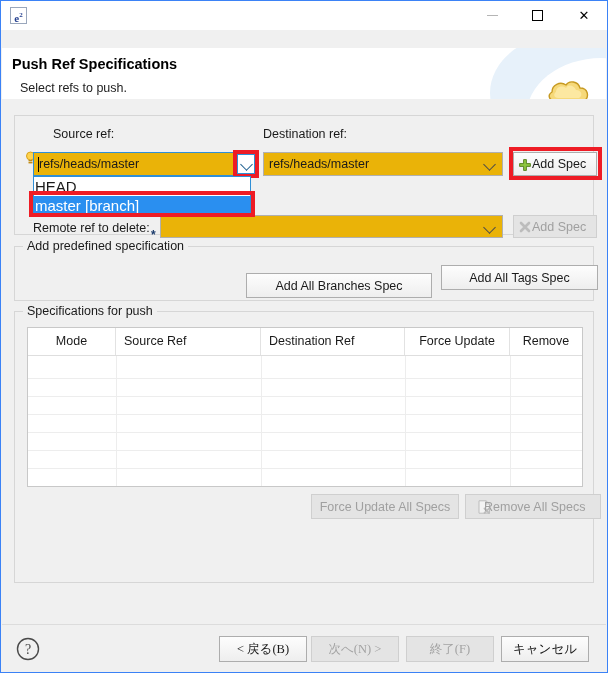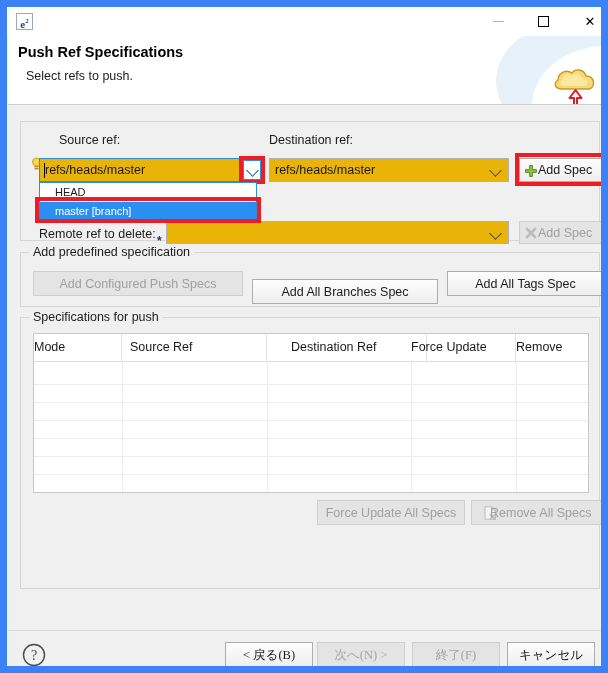--- a/index.html
+++ b/index.html
@@ -15,21 +15,21 @@
     background: #ffffff;
     overflow: hidden;
   }
 
   
   #window {
     position: absolute;
     left: 0; top: 0;
     width: 608px; height: 673px;
     box-sizing: border-box;
-    border: 7px solid #3b82f6;
+    border: 1px solid #3b82f6;
     background: #f0f0f0;
     overflow: hidden;
   }
 
   
   #titlebar {
     position: absolute;
     left: 0; top: 0;
     width: 606px; height: 29px;
     background: #ffffff;
@@ -87,21 +87,21 @@
     position: absolute;
     left: 17px; top: 9px;
     width: 11px; height: 11px;
     border: 1.4px solid #000;
     box-sizing: border-box;
   }
 
   
   #header {
     position: absolute;
-    left: 1px; top: 29px;
+    left: 1px; top: 47px;
     width: 604px; height: 69px;
     background: #ffffff;
     border-bottom: 1px solid #d0d0d0;
     box-sizing: border-box;
     overflow: hidden;
   }
   #header-title {
     position: absolute;
     left: 10px; top: 8px;
     font-size: 14.5px;
@@ -252,23 +252,23 @@
     background: #ffffff;
     border: 1px solid #2f8fd6;
     box-sizing: border-box;
     z-index: 40;
   }
   .dd-item {
     position: absolute;
     left: 0;
     width: 216px; height: 19px;
     line-height: 19px;
-    padding-left: 15px;
-    box-sizing: border-box;
-    font-size: 11px;
+    padding-left: 1px;
+    box-sizing: border-box;
+    font-size: 15px;
     color: #1a1a1a;
     white-space: nowrap;
   }
   .dd-item.sel {
     background: #2a8ff0;
     color: #ffffff;
   }
   #dd-item-0 { top: 0; }
   #dd-item-1 { top: 19px; }
   
@@ -370,20 +370,21 @@
     background: #ffffff;
     border-bottom: 1px solid #dedede;
     box-sizing: border-box;
   }
   .th {
     position: absolute;
     top: 0; height: 27px;
     line-height: 27px;
     font-size: 12.5px;
     color: #1a1a1a;
+    text-align: center;
     box-sizing: border-box;
     border-right: 1px solid #e2e2e2;
     white-space: nowrap;
   }
   .th.noborder { border-right: none; }
   .tbody-line {
     position: absolute;
     left: 0;
     width: 554px; height: 1px;
     background: #ededed;
@@ -542,39 +543,36 @@
         <svg class="x-icon" viewBox="0 0 12 12">
           <path d="M2 2 L10 10 M10 2 L2 10" stroke="#bcbcbc" stroke-width="2.6" stroke-linecap="round"></path>
         </svg>
         <span class="btn-label">Add Spec</span>
       </div>
     </div>
 
     <div class="group" id="grp-predef">
       <div class="group-title">Add predefined specification</div>
 
-      <div class="btn disabled" id="btn-configured">
-        <span class="btn-label">Add Configured Push Specs</span>
-      </div>
       <div class="btn" id="btn-allbranch">
         <span class="btn-label">Add All Branches Spec</span>
       </div>
       <div class="btn" id="btn-alltags">
         <span class="btn-label">Add All Tags Spec</span>
       </div>
     </div>
 
     <div class="group" id="grp-specs">
       <div class="group-title">Specifications for push</div>
 
       <div id="spec-table">
         <div id="thead">
           <div class="th" style="left:0px;   width:88px;">Mode</div>
           <div class="th" style="left:88px;  width:145px; text-align:left; padding-left:8px;">Source Ref</div>
-          <div class="th" style="left:233px; width:144px; text-align:left; padding-left:8px;margin-left:16px;">Destination Ref</div>
+          <div class="th" style="left:233px; width:144px; text-align:left; padding-left:8px;">Destination Ref</div>
           <div class="th" style="left:377px; width:105px;">Force Update</div>
           <div class="th noborder" style="left:482px; width:72px;">Remove</div>
         </div>
 
         <div class="tcol-line" style="left:88px;"></div>
         <div class="tcol-line" style="left:233px;"></div>
         <div class="tcol-line" style="left:377px;"></div>
         <div class="tcol-line" style="left:482px;"></div>
 
         <div class="tbody-line" style="top:50px;"></div>

